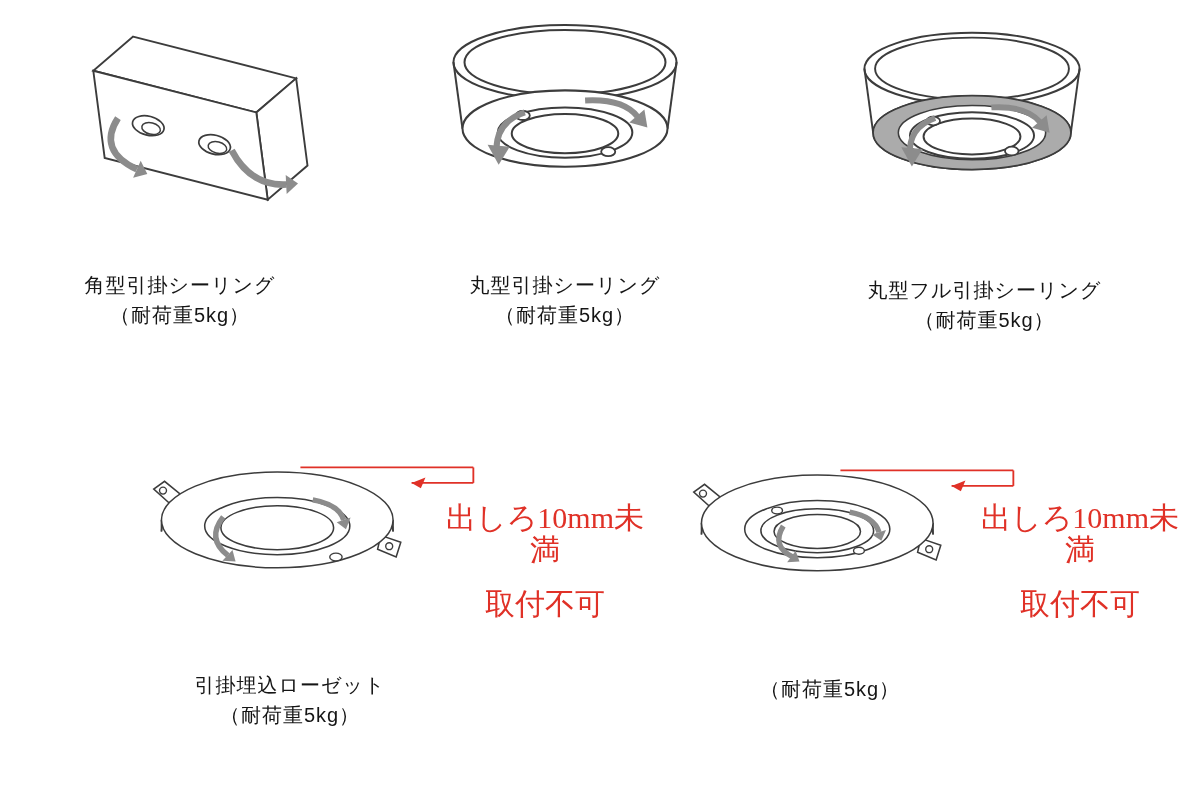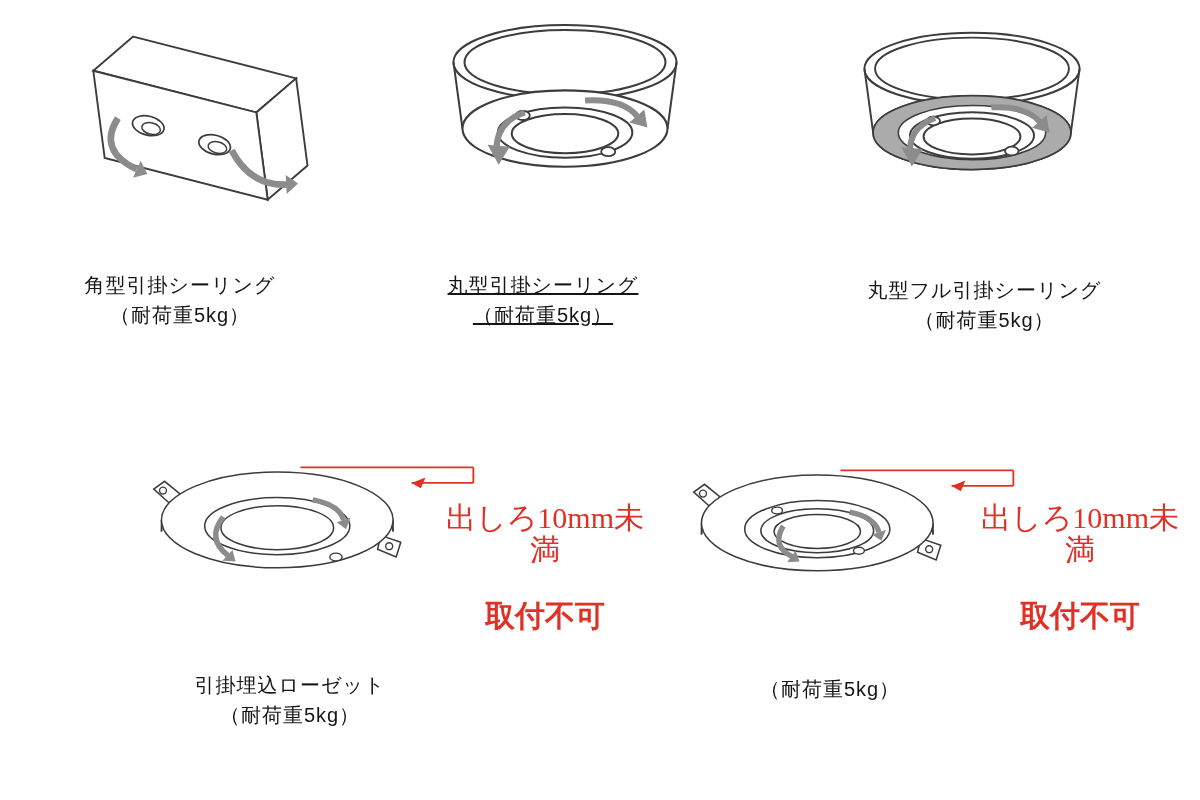--- a/index.html
+++ b/index.html
@@ -10,21 +10,21 @@
   html,body { width:1200px; height:800px; }
   body {
     background:var(--background);
     font-family:"Liberation Sans","DejaVu Sans",sans-serif;
     position:relative; overflow:hidden;
   }
   .canvas { position:absolute; left:0; top:0; width:1200px; height:800px; }
   .illus { position:absolute; }
   .caption { position:absolute; text-align:center; font-size:20px; line-height:1.5; color:var(--text); font-weight:500; letter-spacing:1px; }
   .warning { position:absolute; text-align:center; font-size:30px; color:var(--warning); font-family:"Liberation Serif","DejaVu Serif",serif; line-height:1.05; }
-  .warning .w2 { margin-top:35px;font-weight:bold; }
+  .warning .w2 { margin-top:23px; }
   svg .ln   { fill:#ffffff; stroke:var(--line); stroke-width:2; }
   svg .lnn  { fill:none;    stroke:var(--line); stroke-width:2; }
   svg .thin { fill:none;    stroke:var(--line); stroke-width:1.6; }
   svg .arrowp { fill:none; stroke:var(--arrow); stroke-width:7; }
   svg .arrowp6 { fill:none; stroke:var(--arrow); stroke-width:6; }
   svg .arrowh { fill:var(--arrow); stroke:none; }
   svg .hole { fill:#ffffff; stroke:var(--line); stroke-width:1.8; }
   svg .shade { fill:var(--ring-shade); fill-rule:evenodd; stroke:none; }
   svg .redl { stroke:var(--warning); stroke-width:2.4; fill:none; }
   svg .redf { fill:var(--warning); }
@@ -173,21 +173,21 @@
       <path class="arrowp" d="M 212,74 Q 244,80 250,100"></path>
       <polygon class="arrowh" points="253,111 241,103 259,97"></polygon>
     </g>
   </svg>
 
   <div class="caption" style="left:10px; top:270px; width:340px;">
     <div>角型引掛シーリング</div>
     <div>（耐荷重5kg）</div>
   </div>
 
-  <div class="caption" style="left:373px; top:270px; width:340px;text-decoration:underline;">
+  <div class="caption" style="left:395px; top:270px; width:340px;">
     <div>丸型引掛シーリング</div>
     <div>（耐荷重5kg）</div>
   </div>
 
   <div class="caption" style="left:792px; top:275px; width:385px;">
     <div>丸型フル引掛シーリング</div>
     <div>（耐荷重5kg）</div>
   </div>
 
   <div class="caption" style="left:110px; top:670px; width:360px;">

